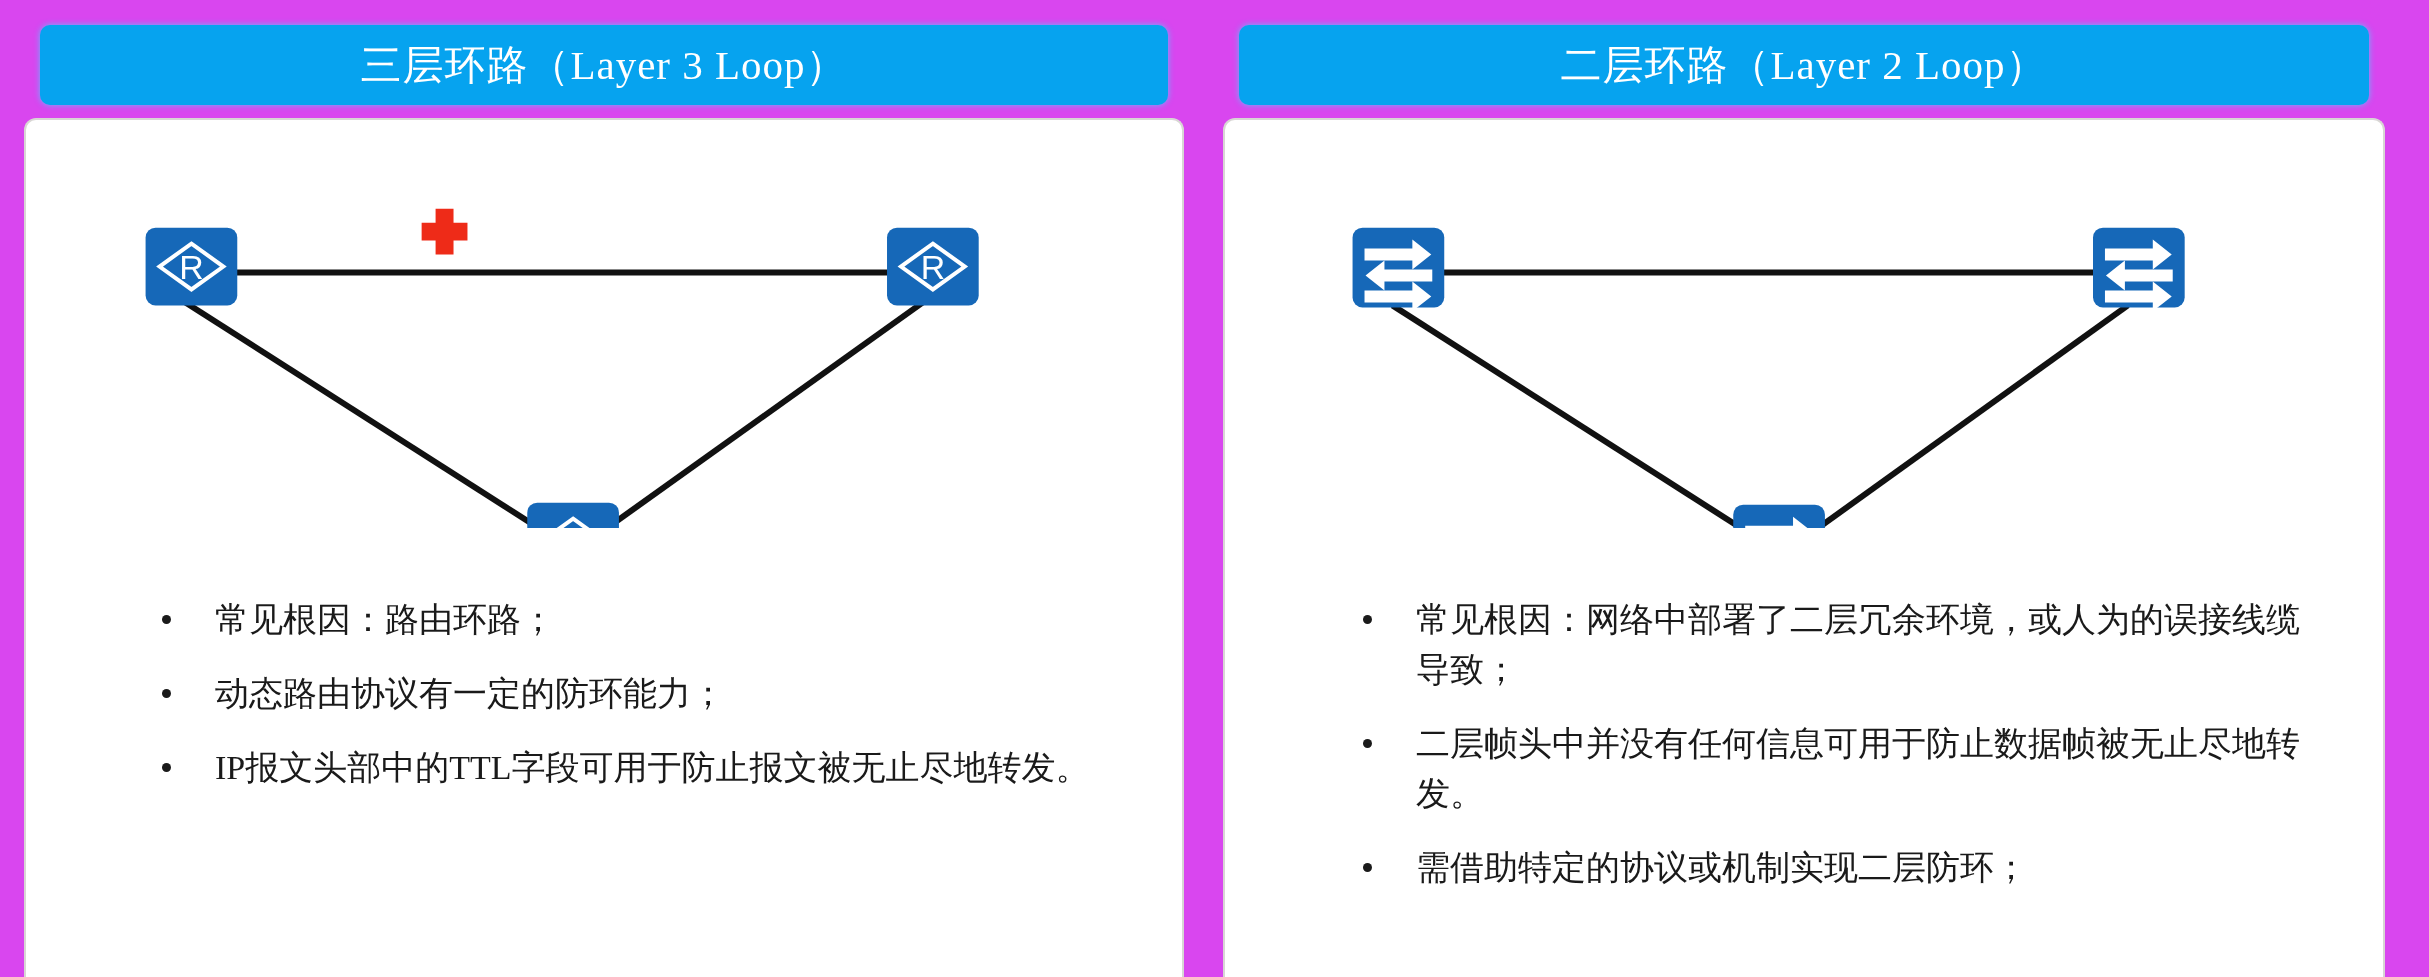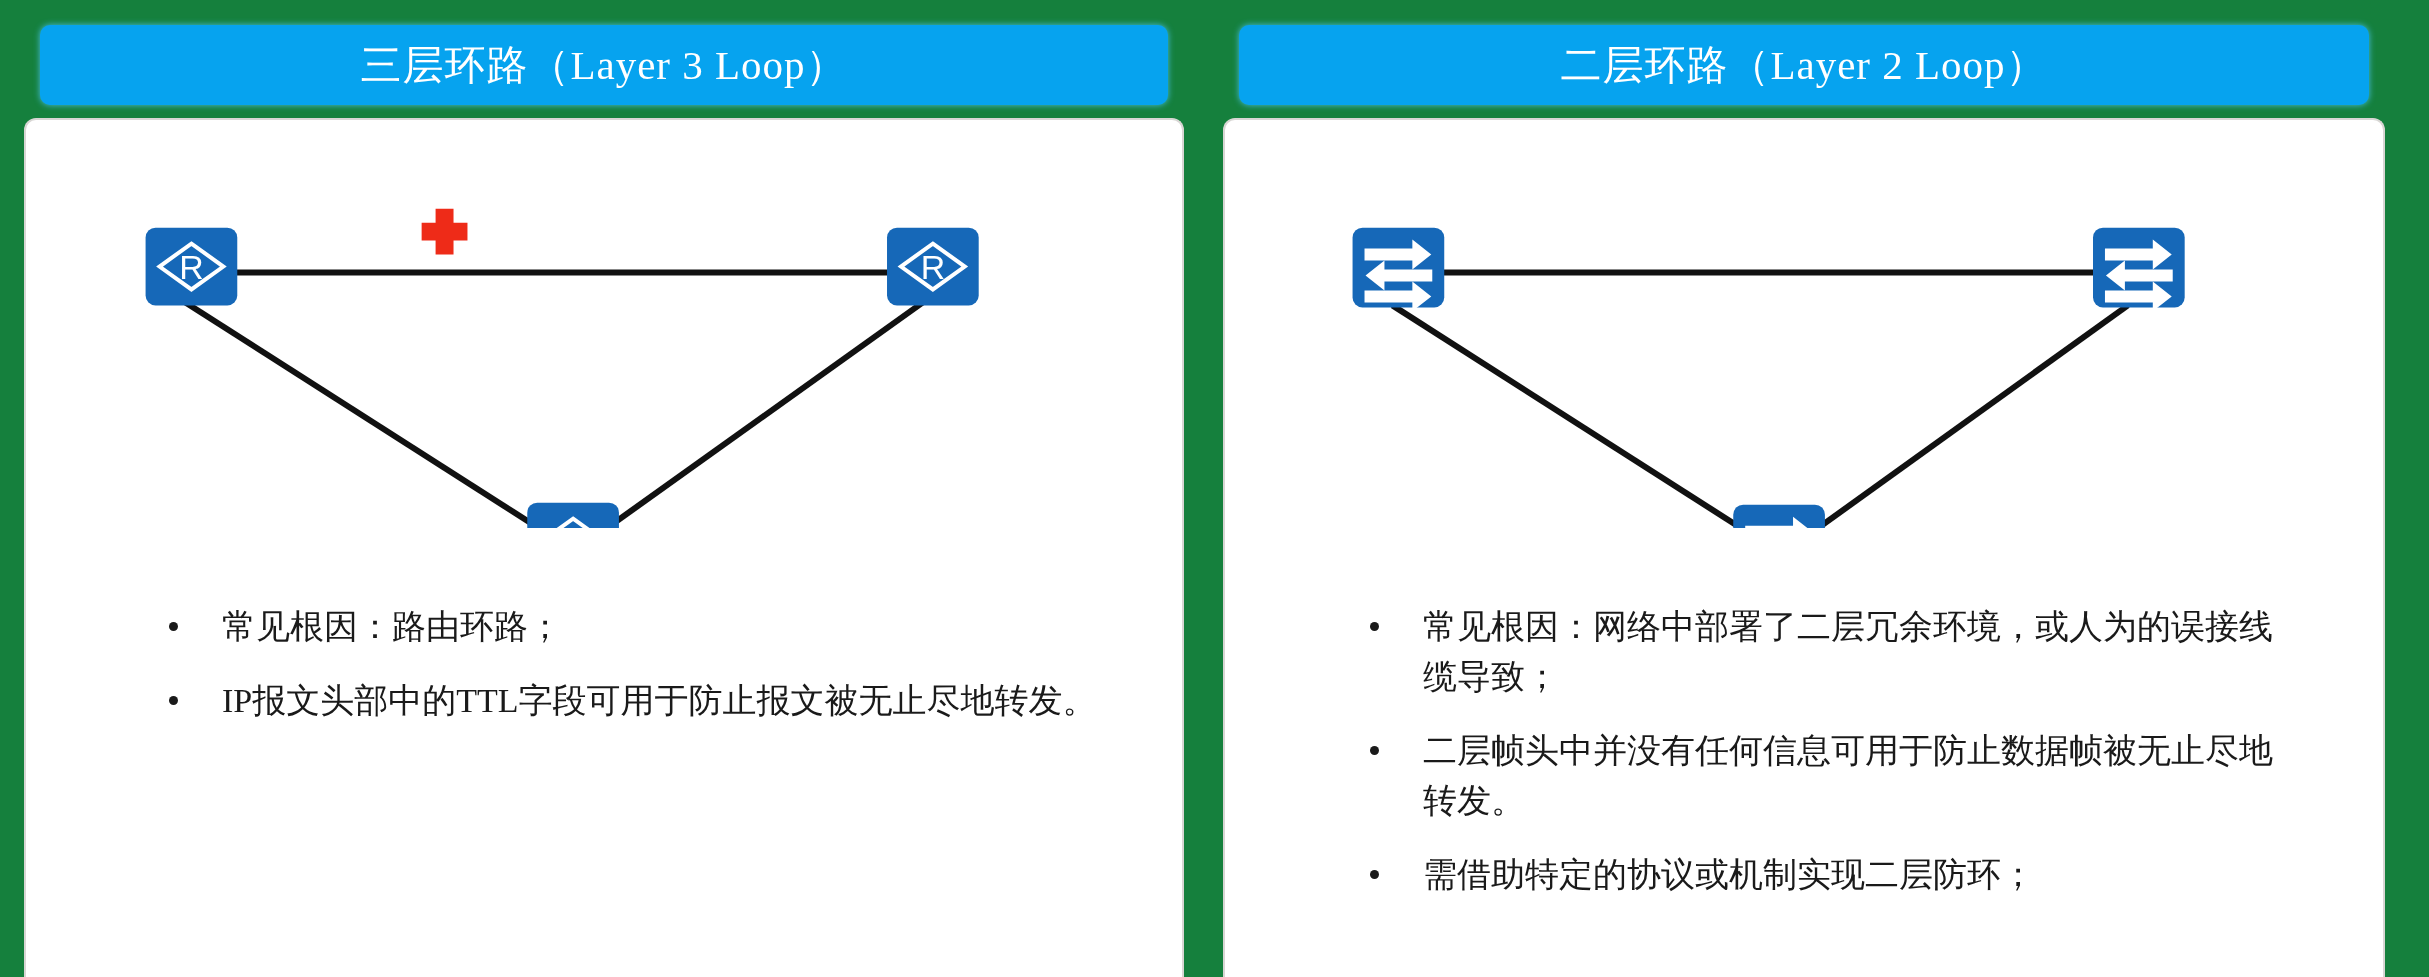--- a/index.html
+++ b/index.html
@@ -11,21 +11,21 @@
     width: 2429px;
     height: 977px;
     overflow: hidden;
     font-family: "Liberation Serif", "DejaVu Serif", serif;
   }
 
   .stage {
     position: relative;
     width: 2429px;
     height: 977px;
-    background: #15803d;
+    background: #d946ef;
   }
 
   
   .card {
     position: absolute;
     top: 0;
     height: 977px;
   }
   .card-left  { left: 24px;   width: 1160px; }
   .card-right { left: 1223px; width: 1162px; }
@@ -78,21 +78,21 @@
     width: 100%;
     height: 100%;
   }
 
   
   .bullets {
     position: absolute;
     left: 118px;
     right: 40px;
     top: 466px;
-    margin: 16px;
+    margin: 9px;
     padding: 0;
     list-style: none;
   }
   .card-right .bullets { left: 120px; right: 72px; }
 
   .bullet {
     position: relative;
     padding-left: 62px;
     margin-bottom: 24px;
     color: #1a1a1a;
@@ -150,20 +150,21 @@
           </g>
 
           <g>
             <path d="M411 81 h18 v14 h14 v18 h-14 v14 h-18 v-14 h-14 v-18 h14 Z" fill="#EE2B18"></path>
           </g>
         </svg>
       </div>
 
       <ul class="bullets">
         <li class="bullet">常见根因：路由环路；</li>
+        <li class="bullet">动态路由协议有一定的防环能力；</li>
         <li class="bullet">IP报文头部中的TTL字段可用于防止报文被无止尽地转发。</li>
       </ul>
 
     </div>
   </div>
 
   <div class="card card-right">
 
     <div class="card-header">
       <span class="card-header-title">二层环路（Layer 2 Loop）</span>

